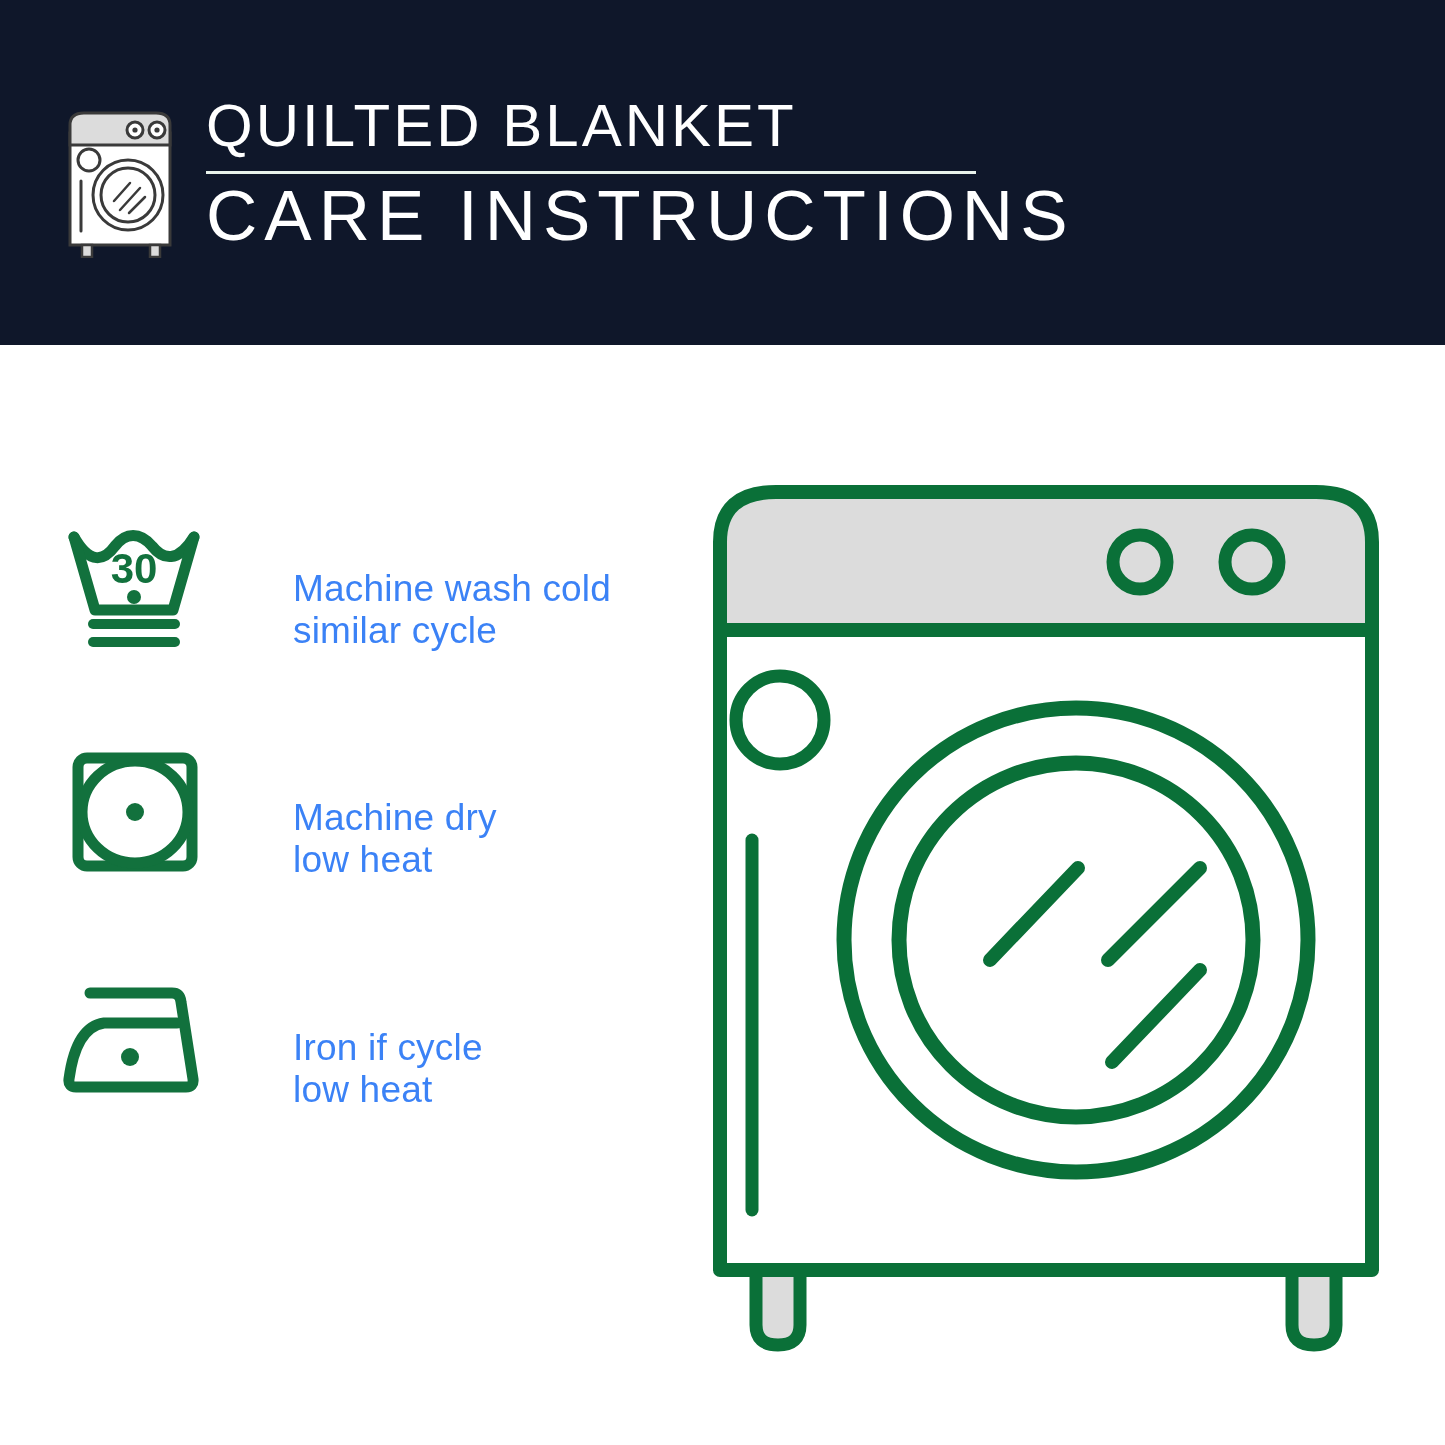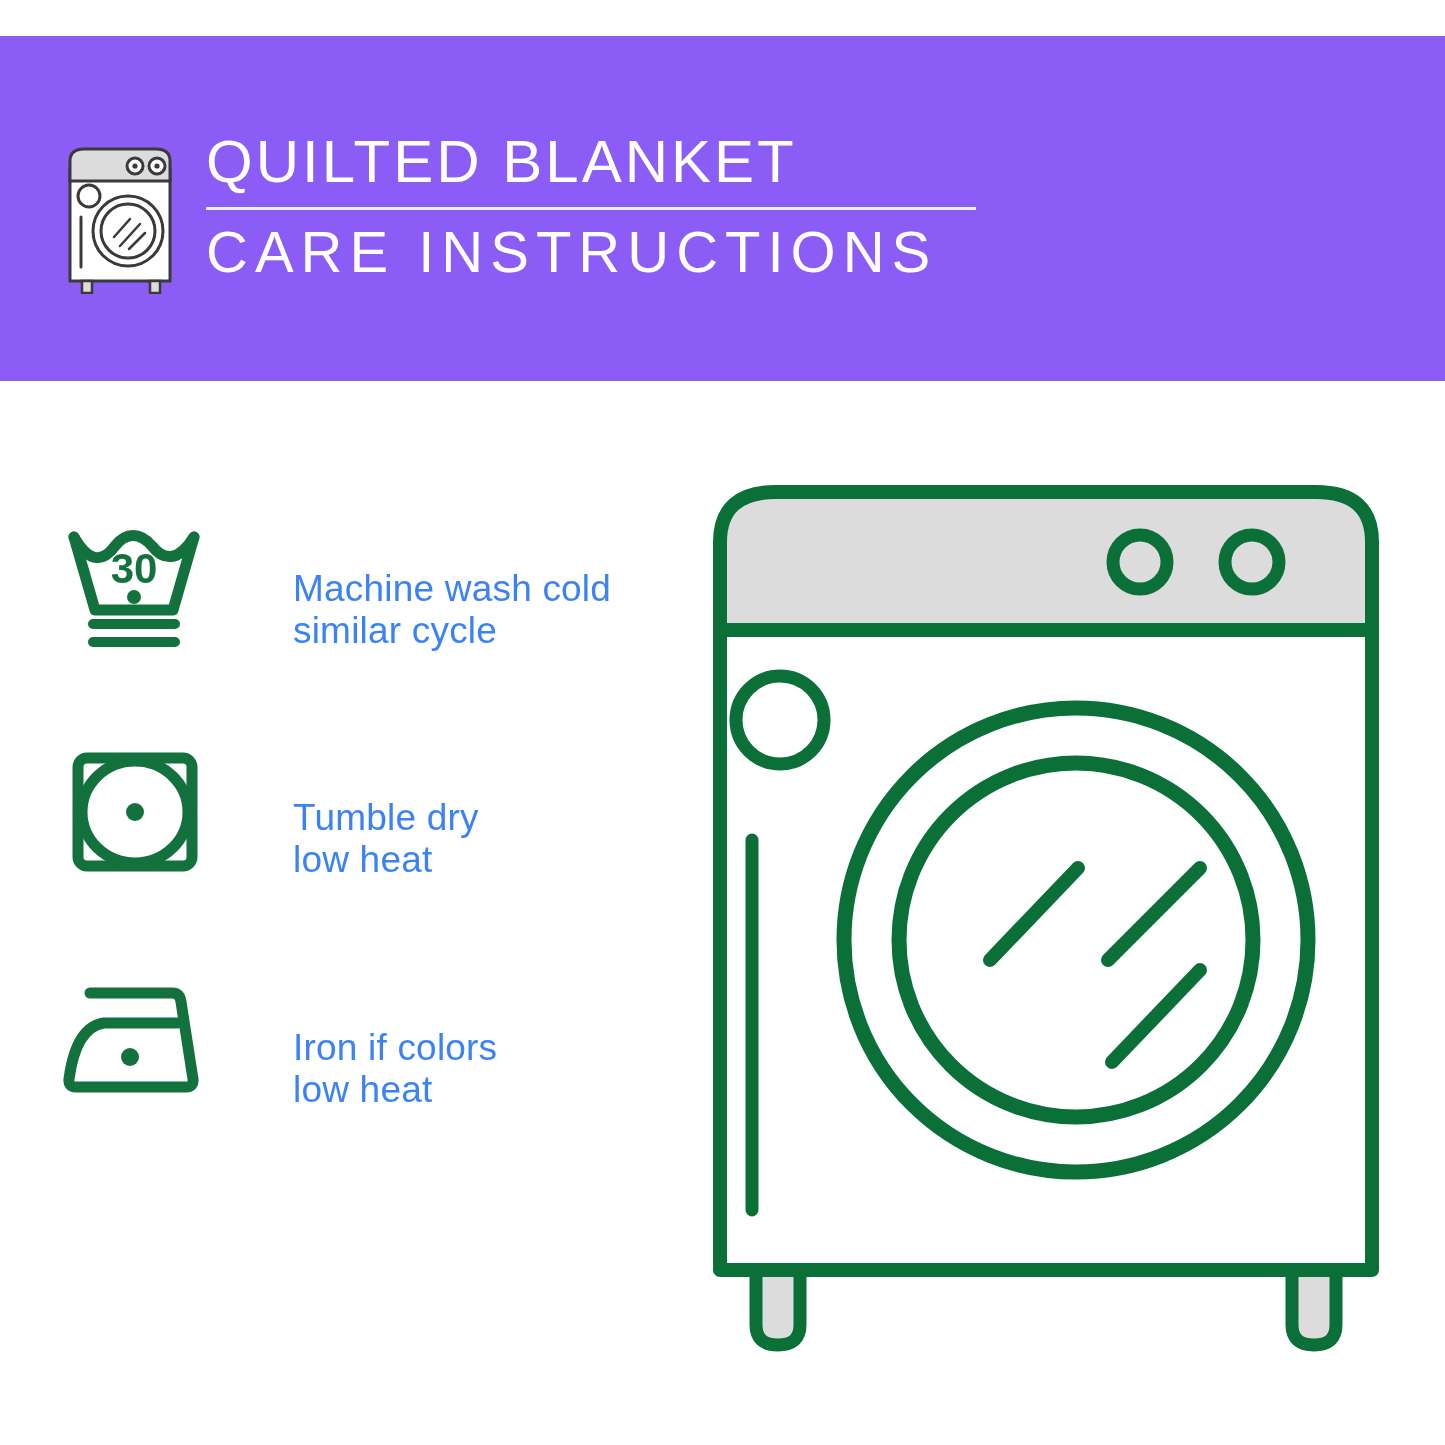--- a/index.html
+++ b/index.html
@@ -8,22 +8,21 @@
     background:#ffffff;
     font-family:"Liberation Sans", sans-serif;
     overflow:hidden;
     position:relative;
   }
   .page{position:relative;width:1445px;height:1445px;}
 
   
   .header-band{
     position:absolute;left:0;top:0;width:1445px;height:345px;
-    background:#8b5cf6;
-    margin-top:36px;
+    background:#0f172a;
   }
   .header-inner{
     position:absolute;left:62px;top:95px;width:940px;height:170px;
     display:flex;flex-direction:row;align-items:flex-start;
   }
   .logo-wrap{
     width:120px;height:155px;flex:0 0 120px;margin-top:8px;
   }
   .header-text{
     margin-left:22px;flex:1;display:flex;flex-direction:column;
@@ -37,21 +36,21 @@
     font-weight:400;
     white-space:nowrap;
     margin:0;padding:0 0 0 2px;
     font-family:"Liberation Sans", sans-serif;
   }
   .title-rule{
     height:3px;background:#e9f3ec;margin:14px 0 12px 2px;width:770px;
   }
   .title-sub{
     color:#ffffff;
-    font-size:58px;
+    font-size:71px;
     line-height:60px;
     letter-spacing:7px;
     font-weight:400;
     white-space:nowrap;
     margin:0;padding:0 0 0 2px;
   }
 
   
   .instructions{
     position:absolute;left:60px;top:480px;width:640px;
@@ -161,36 +160,36 @@
       <div class="care-icon">
         <svg viewBox="0 0 150 140" width="150" height="140" aria-hidden="true">
           <g fill="none" stroke="#12713d" stroke-width="11" stroke-linejoin="round">
             <rect x="18" y="16" width="114" height="108" rx="9"></rect>
             <ellipse cx="75" cy="70" rx="53" ry="51"></ellipse>
           </g>
           <circle cx="75" cy="70" r="9" fill="#12713d"></circle>
         </svg>
       </div>
       <div class="care-text">
-        <span class="ln">Tumble dry</span>
+        <span class="ln">Machine dry</span>
         <span class="ln">low heat</span>
       </div>
     </div>
 
     <div class="care-row row-3">
       <div class="care-icon">
         <svg viewBox="0 0 150 140" width="150" height="140" aria-hidden="true">
           <g fill="none" stroke="#12713d" stroke-width="11" stroke-linecap="round" stroke-linejoin="round">
             <path d="M30 18 L112 18 Q120 18 121 27 L133 104 Q134 112 126 112 L16 112 Q8 112 9 104 Q16 52 44 48 L117 48"></path>
           </g>
           <circle cx="70" cy="82" r="9" fill="#12713d"></circle>
         </svg>
       </div>
       <div class="care-text">
-        <span class="ln">Iron if colors</span>
+        <span class="ln">Iron if cycle</span>
         <span class="ln">low heat</span>
       </div>
     </div>
 
   </div>
 
   <div class="machine">
     <svg viewBox="0 0 720 900" width="720" height="900" aria-hidden="true">
 
       <g>

